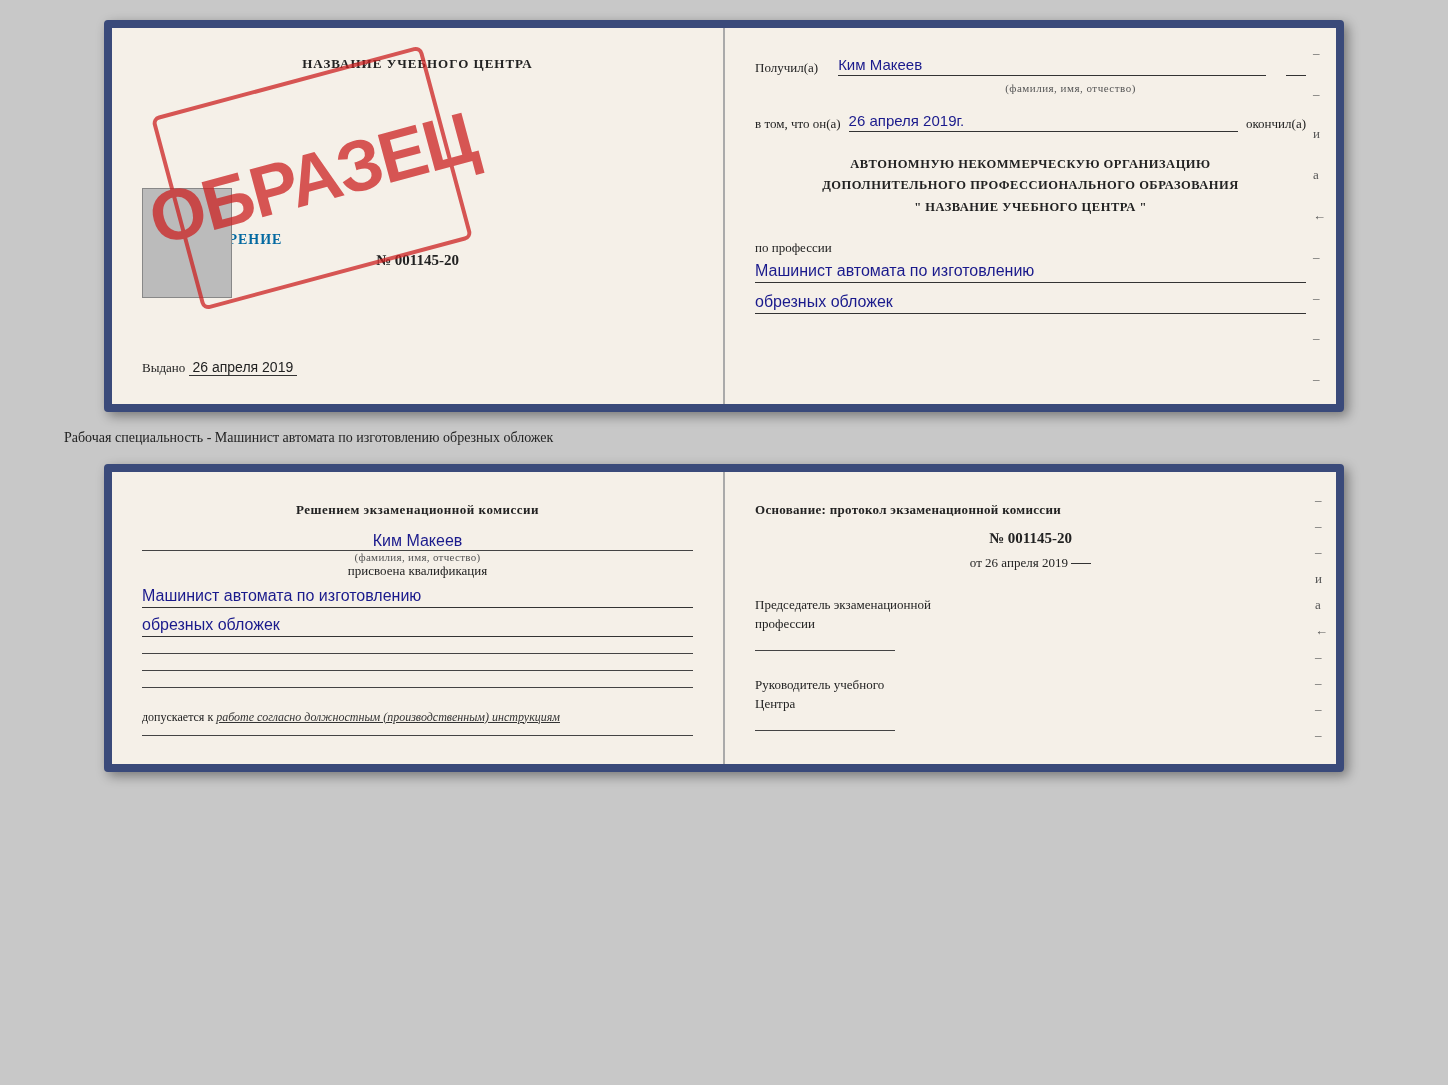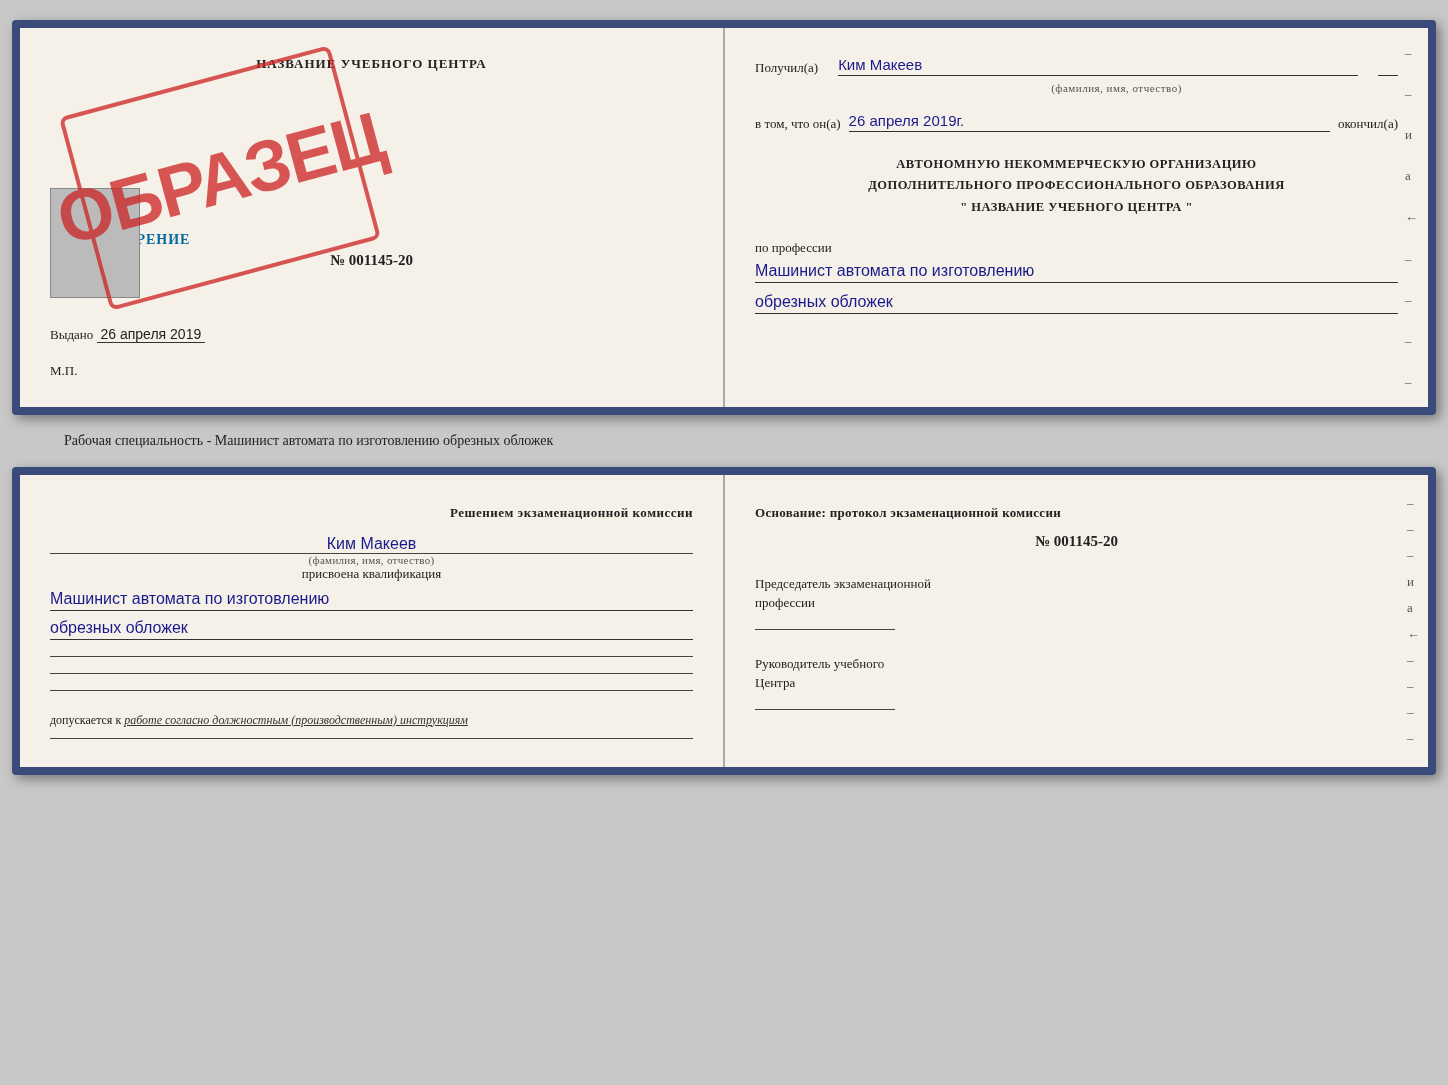--- a/index.html
+++ b/index.html
@@ -10,21 +10,21 @@
       min-height: 1085px;
       display: flex;
       flex-direction: column;
       align-items: center;
       padding: 20px;
       gap: 18px;
     }
 
     .document-pair {
       display: flex;
-      width: 1424px;
+      width: 1240px;
       background: #f5f0e8;
       border: 8px solid #3a4a7a;
       border-radius: 4px;
       box-shadow: 4px 4px 12px rgba(0,0,0,0.4);
       position: relative;
       overflow: hidden;
     }
 
     .doc-left, .doc-right {
       flex: 1;
@@ -216,21 +216,21 @@
       color: #222;
       align-self: flex-start;
       margin-left: 44px;
     }
 
     
     .bottom-left-header {
       font-size: 13px;
       font-weight: bold;
       letter-spacing: 0.5px;
-      text-align: right;
+      text-align: center;
       line-height: 1.5;
       color: #222;
       margin-bottom: 12px;
     }
 
     .person-name-hw {
       font-family: 'Comic Sans MS', cursive, sans-serif;
       font-size: 16px;
       color: #1a1a8c;
       text-align: center;
@@ -365,26 +365,25 @@
 
     <div class="obrazec-stamp">
       <span class="obrazec-text">ОБРАЗЕЦ</span>
     </div>
 
     <div style="margin-top: 160px;">
       <div class="cert-type">УДОСТОВЕРЕНИЕ</div>
       <div class="cert-number">№ 001145-20</div>
     </div>
 
-    <div class="cert-issued" style="margin-top: 57px;">
+    <div class="cert-issued" style="margin-top: 90px;">
       <span>Выдано</span>
       <span class="date-handwritten">26 апреля 2019</span>
     </div>
 
-    <div class="mp-label">М.П.</div>
   </div>
 
   <div class="doc-right">
 
     <div class="top-right-row">
       <span class="top-right-label">Получил(а)</span>
       <span class="handwritten">Ким Макеев</span>
       <span style="border-bottom:1px solid #333; width:20px; display:inline-block;"></span>
     </div>
     <div class="field-sublabel">(фамилия, имя, отчество)</div>
@@ -446,20 +445,25 @@
     </div>
     <div class="bottom-line-final"></div>
   </div>
 
   <div class="doc-right">
     <div class="osnov-label">
       <span>Основание: протокол экзаменационной комиссии</span>
     </div>
 
     <div class="protocol-number">№  001145-20</div>
+    <div class="protocol-date">
+      <span>от</span>
+      <span>26 апреля 2019</span>
+      <span style="display:inline-block; width:20px; border-bottom:1px solid #333; vertical-align:middle;"></span>
+    </div>
 
     <div class="commission-block">
       <div>Председатель экзаменационной</div>
       <div>профессии</div>
       <div class="sign-line"></div>
     </div>
 
     <div class="rukovoditel-block">
       <div>Руководитель учебного</div>
       <div>Центра</div>

